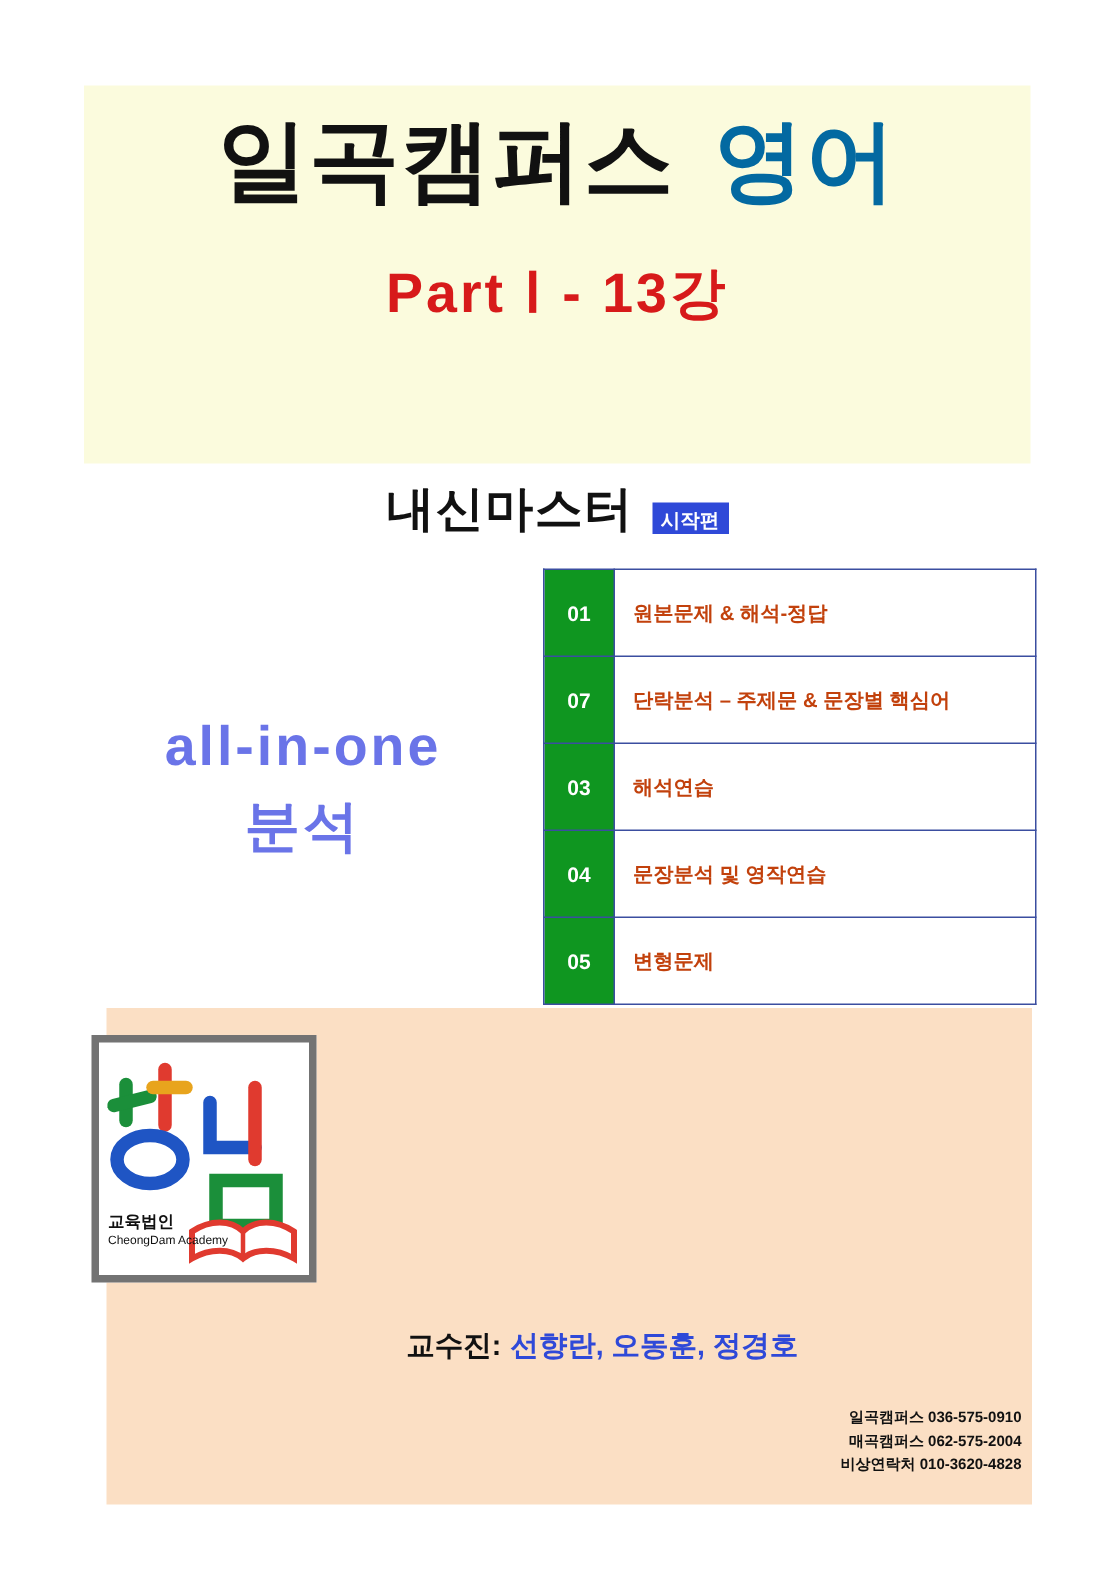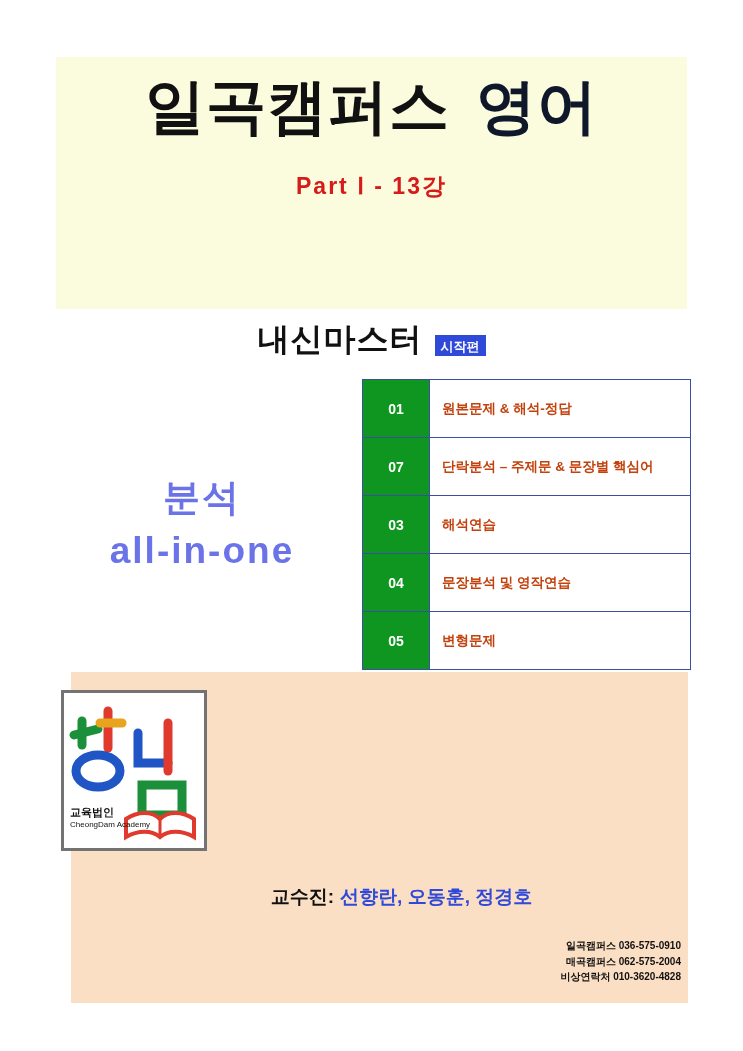--- a/index.html
+++ b/index.html
@@ -29,29 +29,29 @@
     left: 0;
     top: 10px;
     width: 631px;
     text-align: center;
     font-size: 60px;
     font-weight: bold;
     letter-spacing: 1px;
     white-space: nowrap;
   }
   .hero-title .t1 { color: #111111; }
-  .hero-title .t2 { color: #0f172a; margin-left: 26px; }
+  .hero-title .t2 { color: #0369a1; margin-left: 26px; }
 
   .hero-part {
     position: absolute;
     left: 0;
     top: 114px;
     width: 631px;
     text-align: center;
-    font-size: 23px;
+    font-size: 37px;
     font-weight: bold;
     color: #d71a1a;
     letter-spacing: 2px;
   }
   .hero-sub {
     position: absolute;
     left: 0;
     top: 183px;
     width: 631px;
     text-align: center;
@@ -110,21 +110,21 @@
     left: 362px;
     top: 379px;
     width: 329px;
     border: 1px solid #3b4ea0;
     border-collapse: collapse;
     background: #ffffff;
   }
   .toc tr { height: 58px; }
   .toc td {
     border: 1px solid #3b4ea0;
-    padding: 10px;
+    padding: 0;
   }
   .toc td.num {
     width: 46px;
     background: #0f9620;
     color: #ffffff;
     font-size: 14px;
     font-weight: bold;
     text-align: center;
     vertical-align: middle;
   }
@@ -147,21 +147,21 @@
   }
 
   
   .logo {
     position: absolute;
     left: 61px;
     top: 690px;
     width: 140px;
     height: 155px;
     background: #ffffff;
-    border: 3px solid #737373;
+    border: 5px solid #737373;
   }
   .logo svg { display: block; }
 
   .staff {
     position: absolute;
     left: 71px;
     top: 884px;
     width: 661px;
     text-align: center;
     font-size: 19px;
@@ -190,22 +190,22 @@
     <span class="t1">일곡캠퍼스</span><span class="t2">영어</span>
   </div>
   <div class="hero-part">Part Ⅰ - 13강</div>
 </div>
 
 <div class="master-row">
   <span class="master-text">내신마스터</span><span class="master-badge">시작편</span>
 </div>
 
 <div class="allinone">
+  <div>all-in-one</div>
   <div>분석</div>
-  <div>all-in-one</div>
 </div>
 
 <table class="toc">
   <tbody>
     <tr>
       <td class="num">01</td>
       <td class="label">원본문제 &amp; 해석-정답</td>
     </tr>
     <tr>
       <td class="num">07</td>

